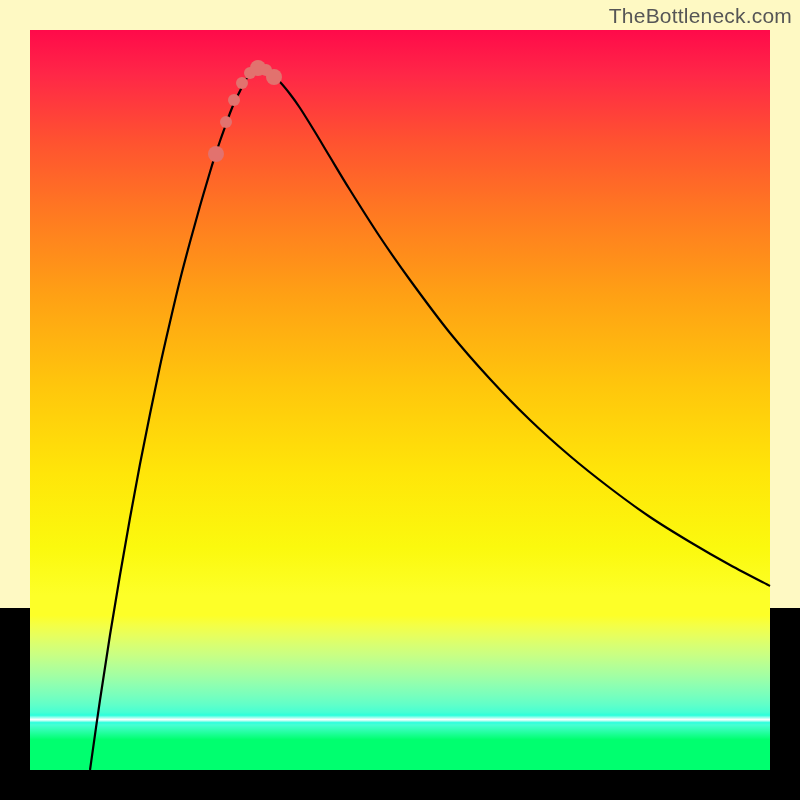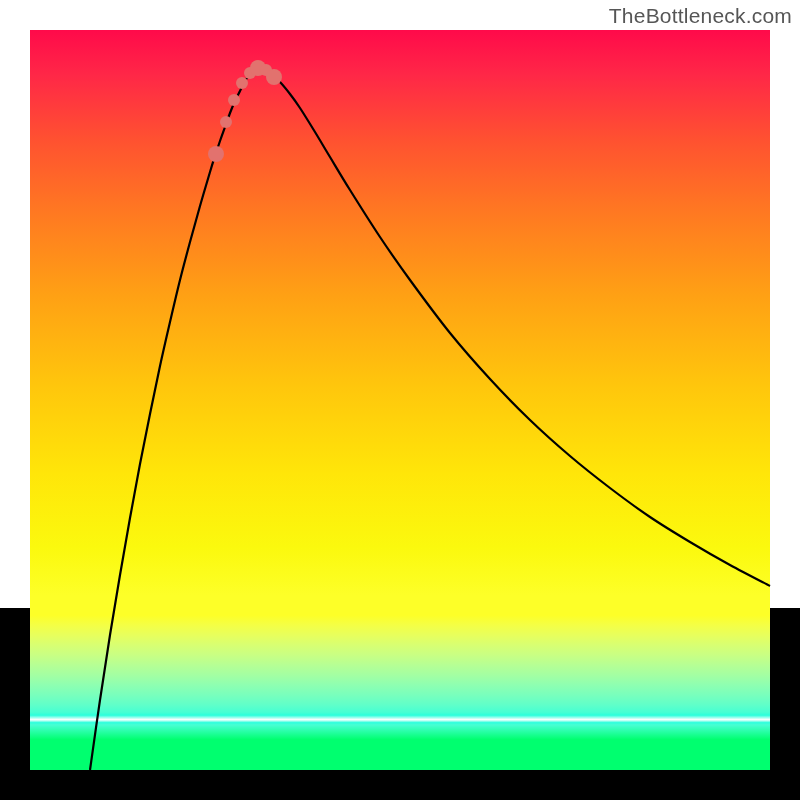--- a/index.html
+++ b/index.html
@@ -1,21 +1,21 @@
 <!DOCTYPE html>
 <html><head>
 <meta charset="utf-8">
 <style>
   * { margin: 0; padding: 0; box-sizing: border-box; }
   html, body { width: 800px; height: 800px; overflow: hidden; background: #000; }
   .frame {
     position: absolute;
     left: 0; top: 0;
     width: 800px; height: 608px;
-    background: #ffffff;
+    background: #fef9c3;
   }
   .plot {
     position: absolute;
     left: 30px; top: 30px;
     width: 740px; height: 740px;
     background: linear-gradient(to bottom,
       #ff0a4a 0%,
       #ff2747 6%,
       #ff5230 15%,
       #ff7a21 25%,

